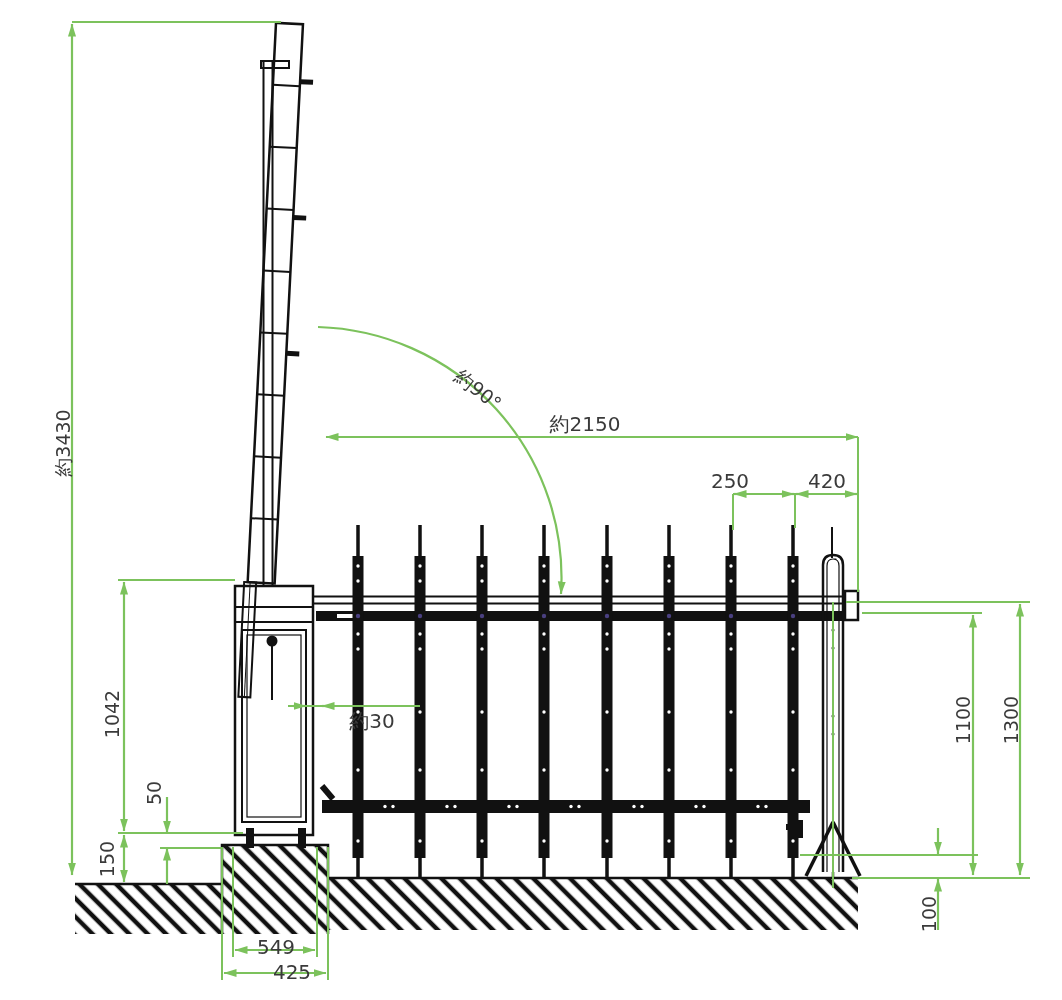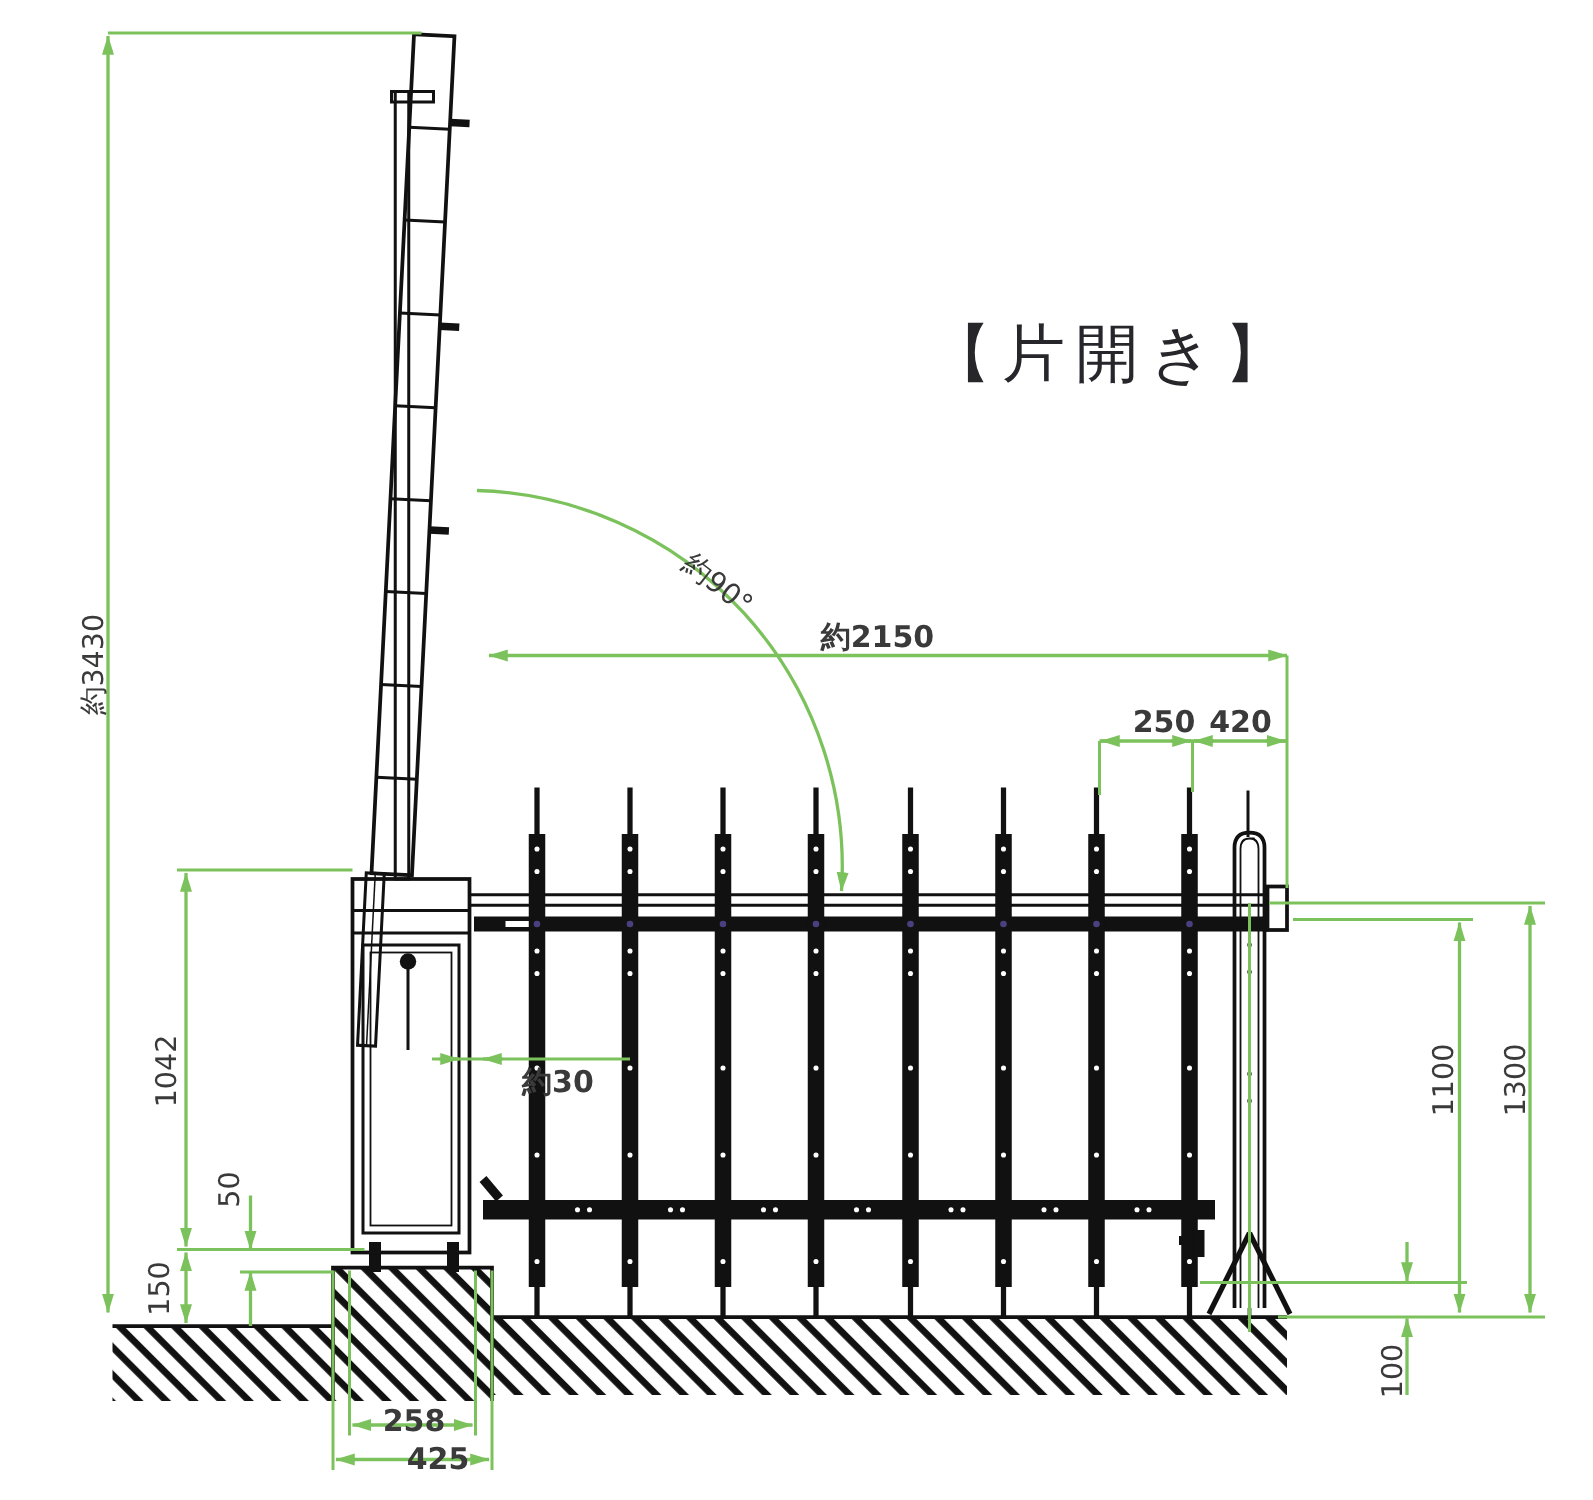--- a/index.html
+++ b/index.html
@@ -1,21 +1,21 @@
 <!DOCTYPE html>
 <html><head>
 <meta charset="utf-8">
 <style>
   html,body{margin:0;padding:0;background:#fff;}
   .canvas{position:relative;width:1062px;height:1000px;background:#fff;overflow:hidden;
           font-family:"DejaVu Sans",sans-serif;}
   .canvas svg{position:absolute;left:0;top:0;}
   .lbl{position:absolute;font-size:19px;color:#3a3a3a;white-space:nowrap;
        transform:translate(-50%,-50%);line-height:1;}
-  .big{font-size:20px;font-weight:bold;}
+  .big{font-size:20px;}
   .v{transform:translate(-50%,-50%) rotate(-90deg);}
   .ang{transform:translate(-50%,-50%) rotate(38deg);}
   .title{font-size:42px;letter-spacing:7px;color:#26262b;font-weight:500;}
   .dim{stroke:#7cc25c;stroke-width:2.2;fill:none;}
   .ext{stroke:#7cc25c;stroke-width:2;fill:none;}
   .blk{stroke:#111;fill:none;}
 </style>
 </head>
 <body>
 
@@ -278,28 +278,27 @@
     <line class="ext" x1="317" y1="847" x2="317" y2="957"></line>
     <line class="ext" x1="222" y1="847" x2="222" y2="980"></line>
     <line class="ext" x1="328" y1="847" x2="328" y2="980"></line>
     <line class="dim" x1="235" y1="950" x2="315" y2="950" marker-start="url(#ar)" marker-end="url(#ar)"></line>
     <line class="dim" x1="224" y1="973" x2="326" y2="973" marker-start="url(#ar)" marker-end="url(#ar)"></line>
 
     <path class="dim" d="M318,327 A251,251 0 0 1 561,594" marker-end="url(#ar)"></path>
   </g>
 </svg>
 
-  <div class="lbl title" style="left:742px;top:236px">【片開き】</div>
   <div class="lbl v" style="left:63px;top:443px">約3430</div>
   <div class="lbl ang" style="left:478px;top:390px">約90°</div>
   <div class="lbl big" style="left:585px;top:424px">約2150</div>
-  <div class="lbl big" style="left:776px;top:481px">250</div>
+  <div class="lbl big" style="left:730px;top:481px">250</div>
   <div class="lbl big" style="left:827px;top:481px">420</div>
   <div class="lbl v" style="left:112px;top:714px">1042</div>
   <div class="lbl v" style="left:154px;top:793px">50</div>
   <div class="lbl v" style="left:107px;top:859px">150</div>
   <div class="lbl big" style="left:372px;top:721px">約30</div>
   <div class="lbl v" style="left:1011px;top:720px">1300</div>
   <div class="lbl v" style="left:963px;top:720px">1100</div>
   <div class="lbl v" style="left:929px;top:914px">100</div>
-  <div class="lbl big" style="left:276px;top:947px">258</div>
+  <div class="lbl big" style="left:276px;top:947px">549</div>
   <div class="lbl big" style="left:292px;top:972px">425</div>
 </div>
 
 </body></html>

